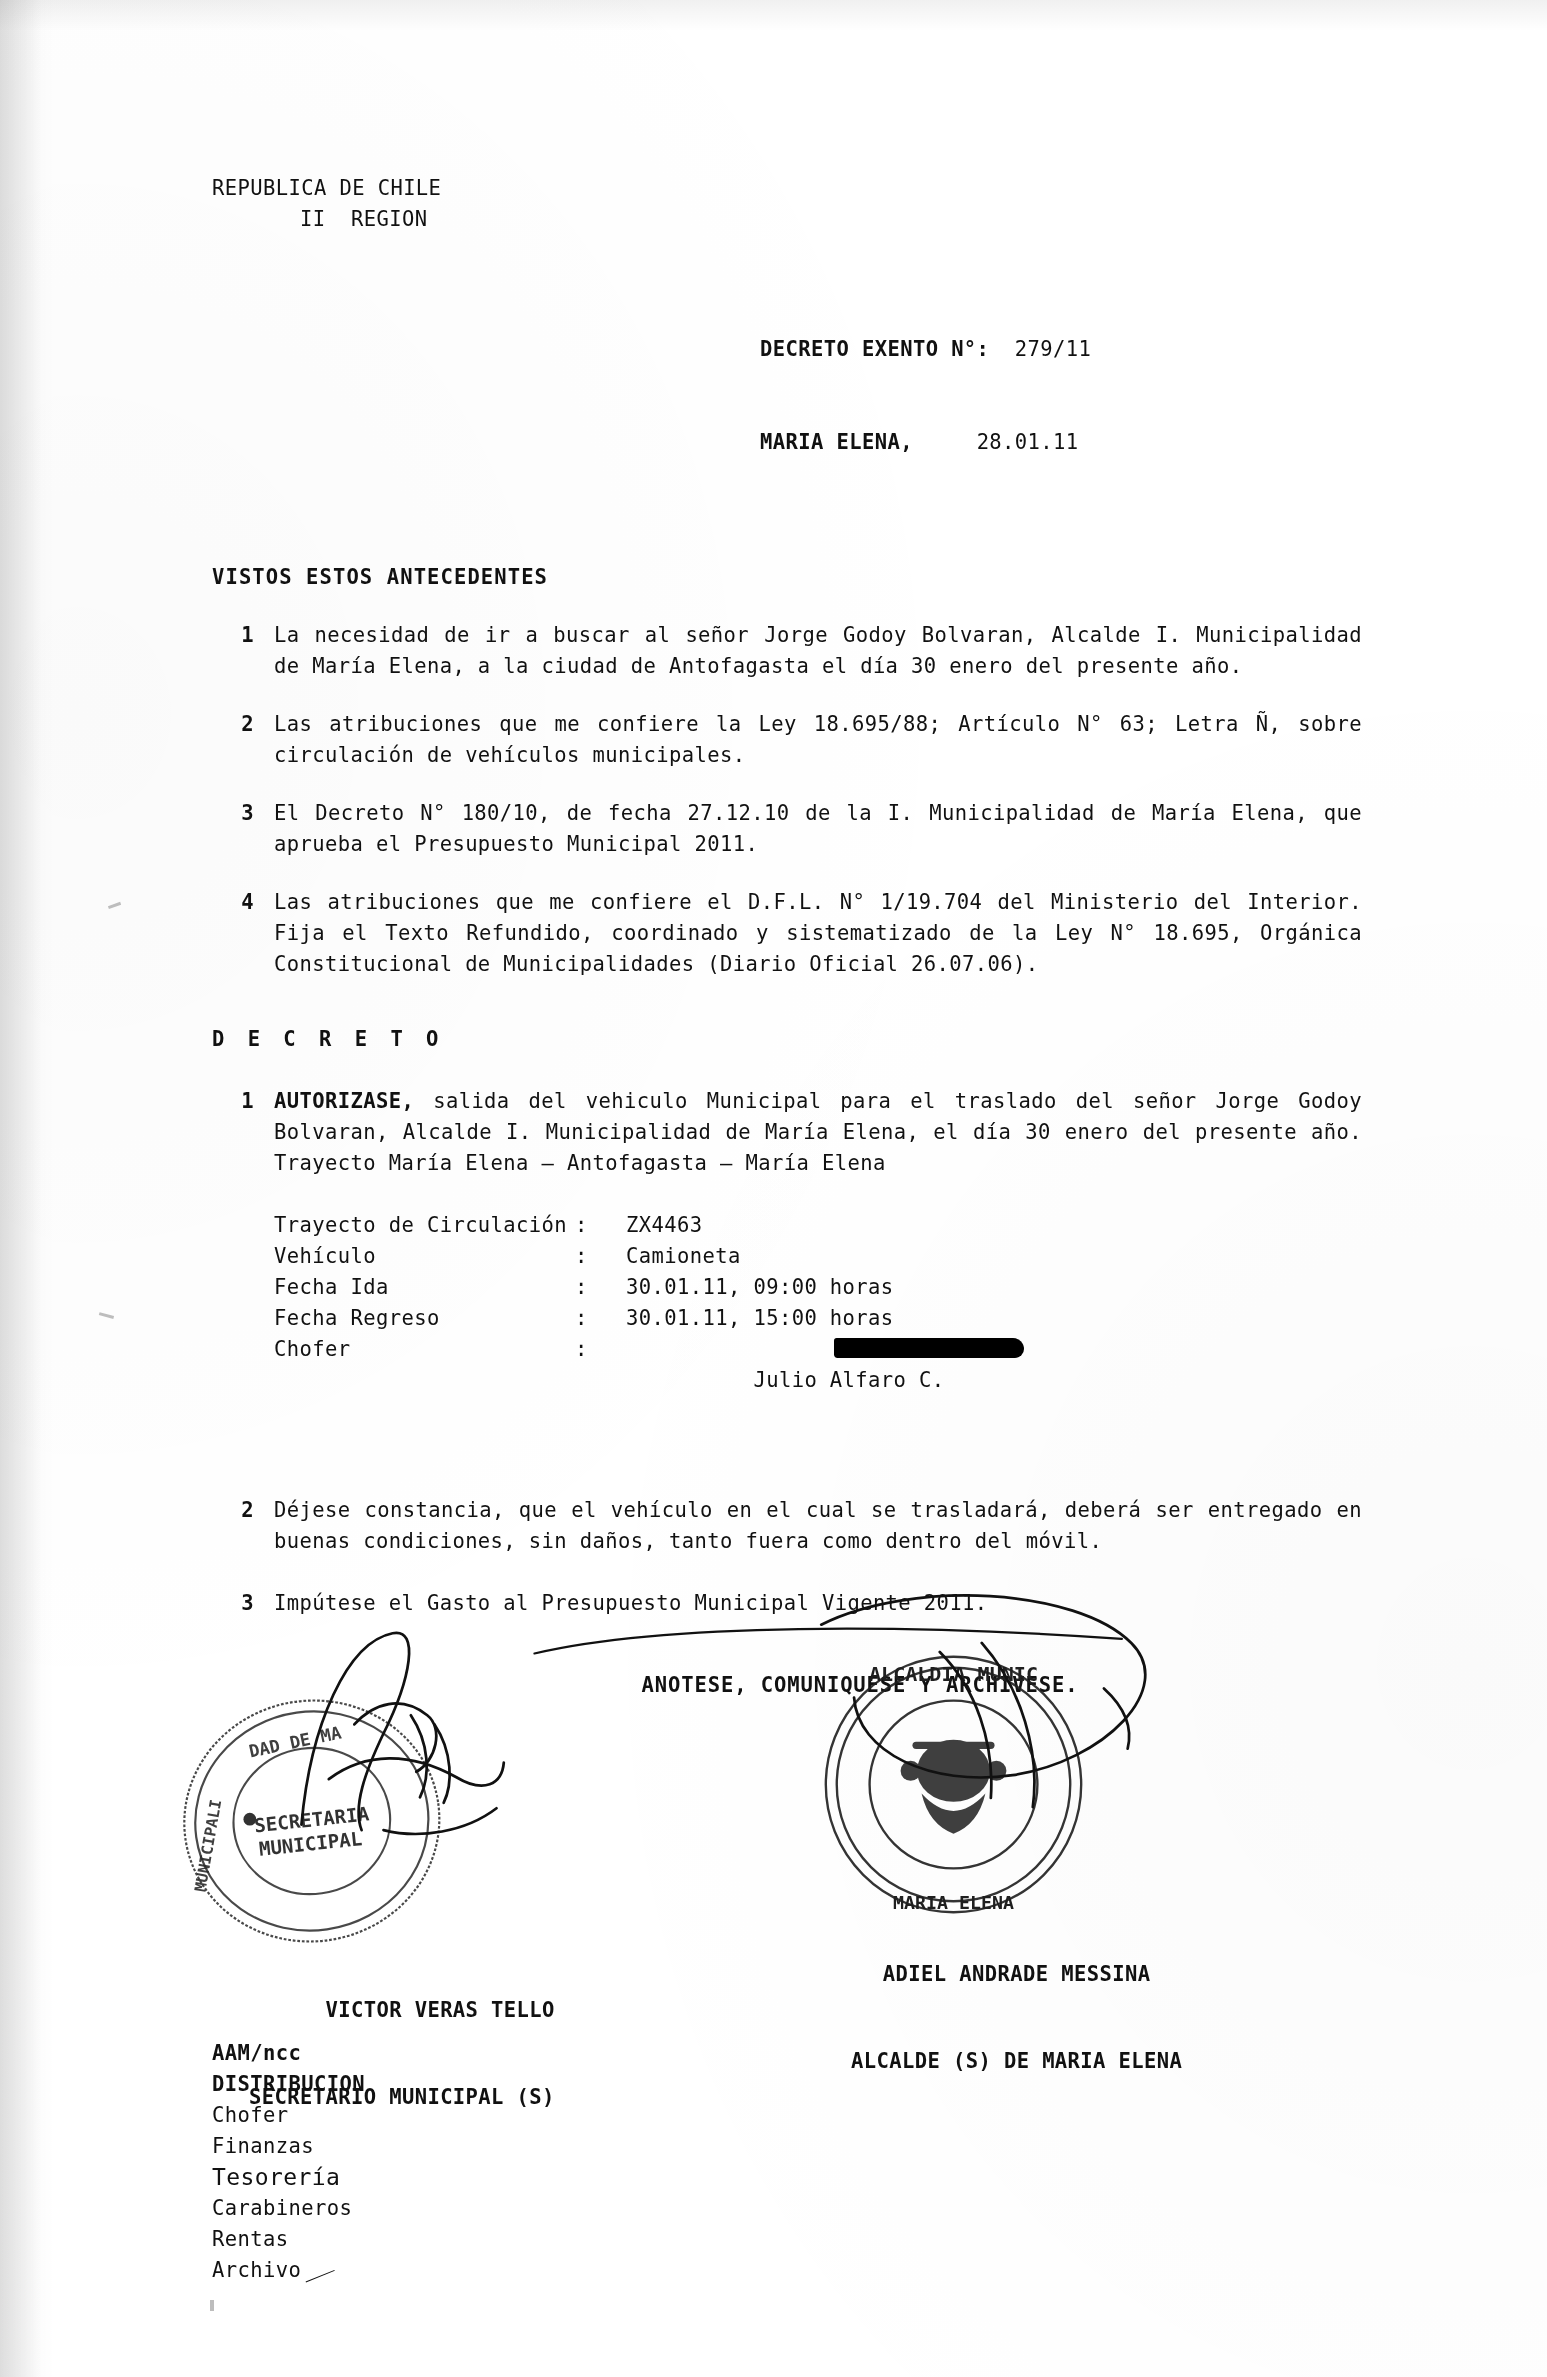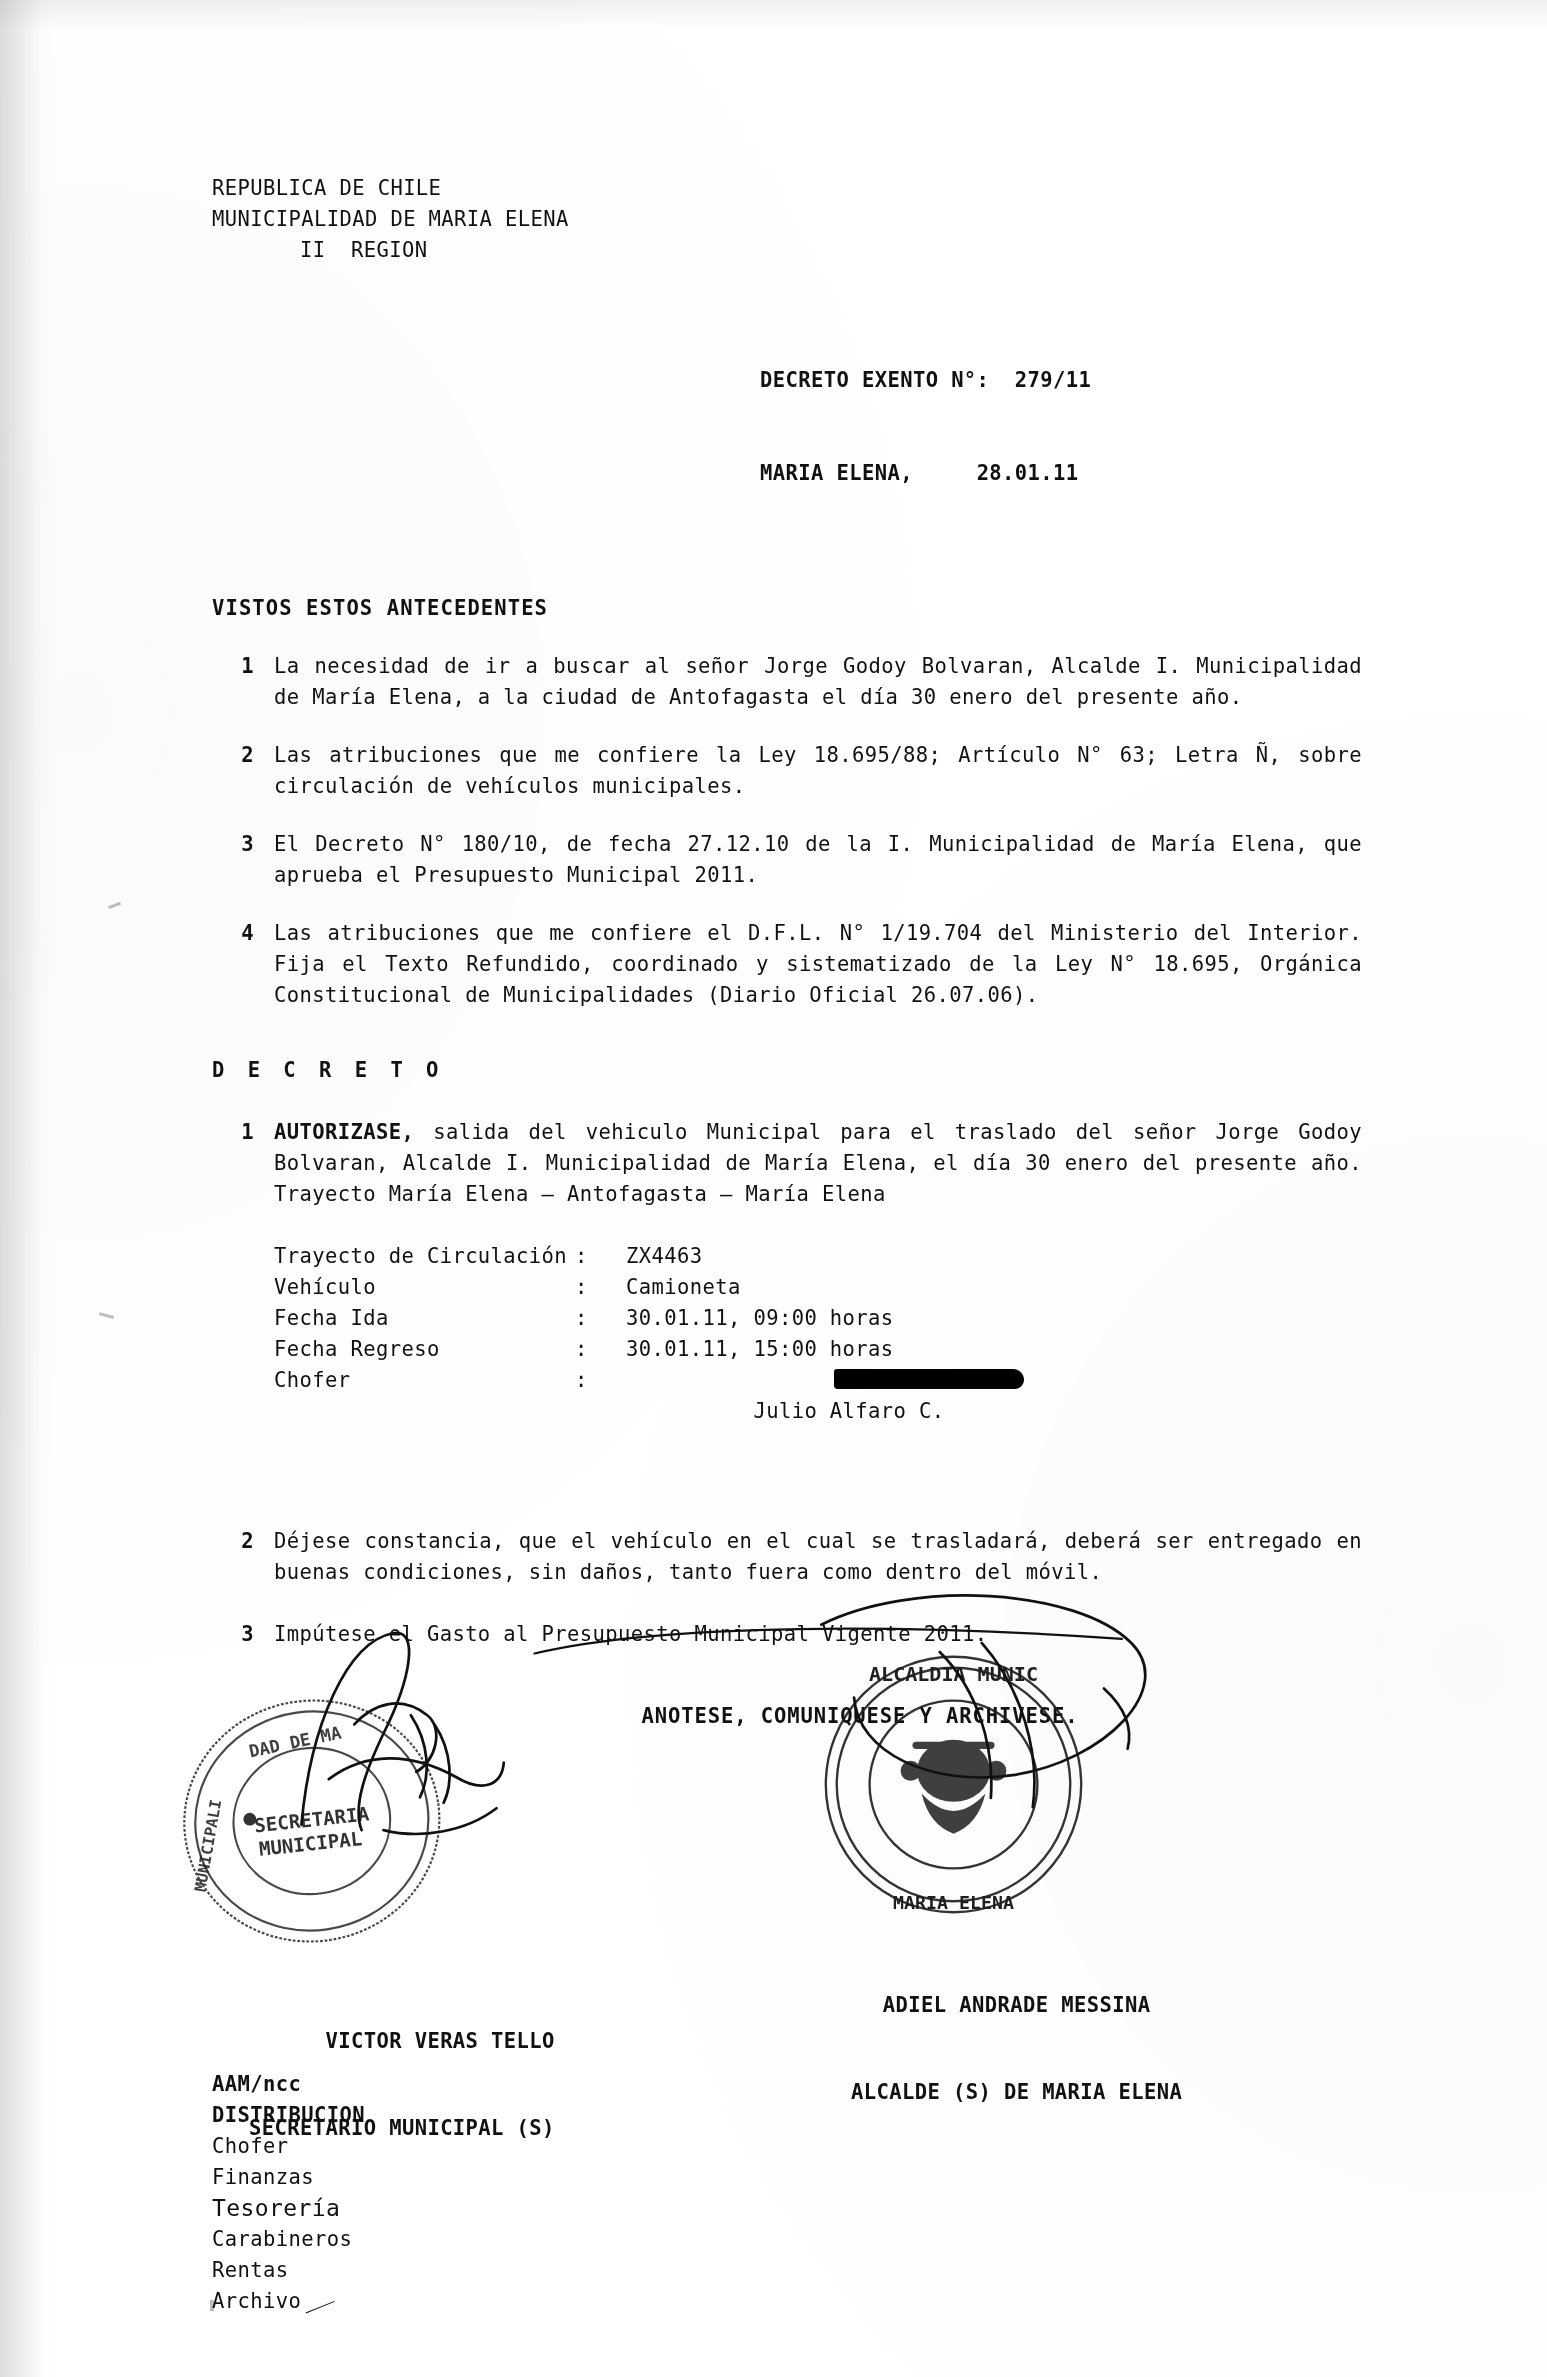--- a/index.html
+++ b/index.html
@@ -39,21 +39,21 @@
   }
   .hdr-line { white-space: pre; }
   .hdr-indent { padding-left: 88px; }
 
   .decreto-block {
     margin-top: 37px;
     padding-left: 548px;
     white-space: pre;
     font-weight: bold;
   }
-  .decreto-block .num { font-weight: bold; }
+  .decreto-block .num { font-weight: normal; }
 
   .vistos {
     margin-top: 42px;
     text-align: left;
     font-weight: bold;
     letter-spacing: 1.1px;
     padding-right: 155px;
   }
 
   .item {
@@ -166,21 +166,20 @@
   <div class="edge-shadow-top"></div>
 
   <div class="speck" style="left:108px;top:904px;width:12.8px;height:2.7px;transform:rotate(-20deg);"></div>
   <div class="speck" style="left:99px;top:1314px;width:14.6px;height:2.7px;transform:rotate(15deg);"></div>
   <div class="speck" style="left:210px;top:2300px;width:3.7px;height:11px;"></div>
 
   <div class="doc">
 
     <div>
       <div class="hdr-line">REPUBLICA DE CHILE</div>
-      <div class="hdr-line">MUNICIPALIDAD DE MARIA ELENA</div>
       <div class="hdr-line hdr-indent">II  REGION</div>
     </div>
 
     <div class="decreto-block">
       <div><span>DECRETO EXENTO N°:</span><span class="num">  </span><span class="num">279/11</span></div>
       <div><span>MARIA ELENA,</span><span class="num">     </span><span class="num">28.01.11</span></div>
     </div>
 
     <div class="vistos">VISTOS ESTOS ANTECEDENTES</div>
 

